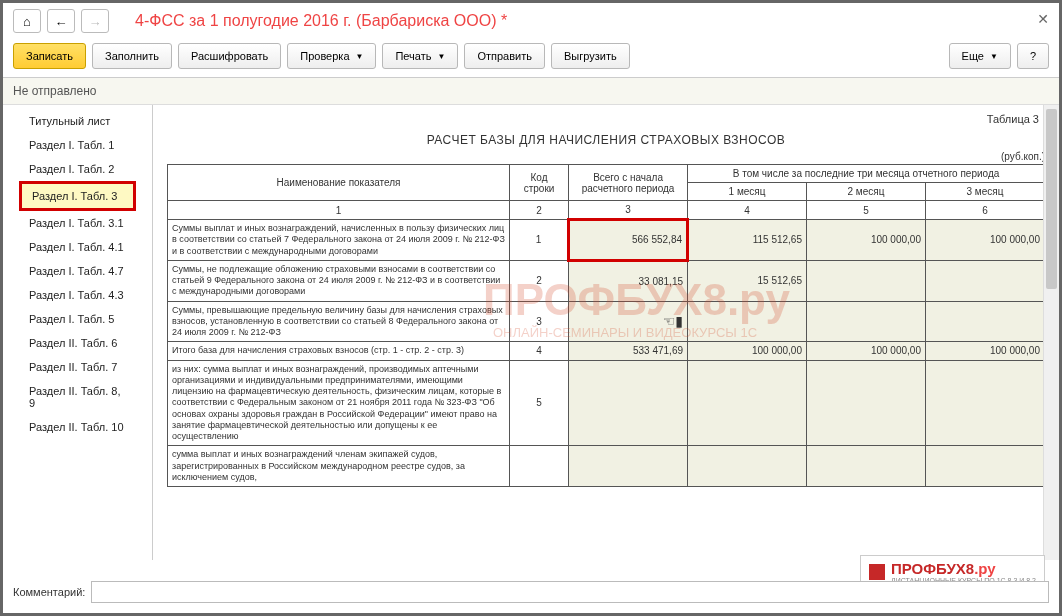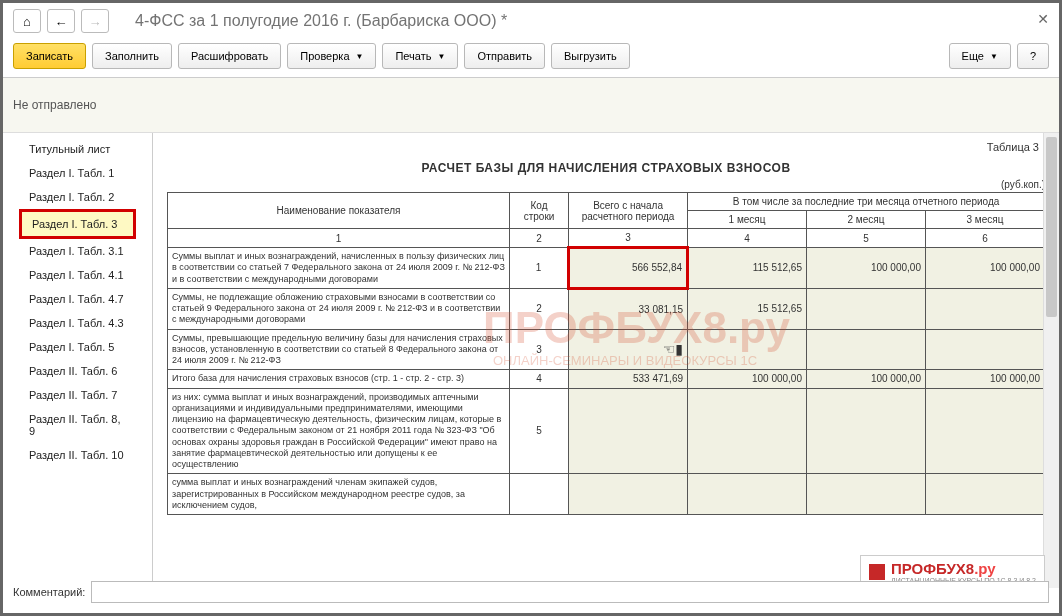--- a/index.html
+++ b/index.html
@@ -1,38 +1,38 @@
 <!DOCTYPE html>
 <html><head>
 <meta charset="utf-8">
 <style>
 * { box-sizing: border-box; margin: 0; padding: 0; }
 body { font-family: Arial, sans-serif; font-size: 11px; background: #fff; color: #333; width: 1062px; height: 616px; overflow: hidden; border: 3px solid #666; position: relative; }
 
 .header-row { display: flex; align-items: center; padding: 6px 10px; gap: 6px; }
 .nav-btn { width: 28px; height: 24px; border: 1px solid #bbb; background: #fff; border-radius: 3px; display: inline-flex; align-items: center; justify-content: center; cursor: pointer; font-size: 13px; }
 .nav-btn.disabled { color: #bbb; }
-.title { font-size: 16px; margin-left: 20px; color: #737373; }
+.title { font-size: 16px; margin-left: 20px; color: #ef4444; }
 .close-x { position: absolute; right: 10px; top: 8px; font-size: 14px; color: #666; cursor: pointer; }
 
 .toolbar { display: flex; align-items: center; padding: 4px 10px 8px; gap: 6px; border-bottom: 1px solid #ccc; }
 .btn { height: 26px; padding: 0 12px; border: 1px solid #b8b8b8; background: linear-gradient(#fff,#eee); border-radius: 3px; cursor: pointer; font-size: 11px; display: inline-flex; align-items: center; gap: 4px; }
 .btn.primary { background: linear-gradient(#ffe066,#ffcc33); border-color: #c9a000; font-weight: normal; }
 .btn .dd { font-size: 8px; margin-left: 2px; }
 .toolbar-spacer { flex: 1; }
 
-.status-bar { padding: 20px 10px; background: #f7f7f0; font-size: 12px; border-bottom: 1px solid #ddd; color: #555; }
+.status-bar { padding: 6px 10px; background: #f7f7f0; font-size: 12px; border-bottom: 1px solid #ddd; color: #555; }
 
 .body-row { display: flex; height: 455px; }
 .sidebar { width: 150px; border-right: 1px solid #ccc; background: #fff; overflow-y: auto; padding: 4px 16px; }
 .side-item { padding: 6px 10px; cursor: pointer; font-size: 11px; color: #222; }
 .side-item.selected { border: 3px solid #d10000; background: #fef9c3; font-weight: normal; }
 
 .content { flex: 1; overflow: auto; padding: 8px 14px; background: #fff; position: relative; }
-.table-caption { text-align: center; font-weight: bold; font-size: 12px; letter-spacing: 0.5px; margin: 8px 14px 4px; }
+.table-caption { text-align: center; font-weight: normal; font-size: 12px; letter-spacing: 0.5px; margin: 8px 14px 4px; }
 .table-label-right { text-align: right; font-size: 11px; padding-right: 6px; }
 .table-unit { text-align: right; font-size: 10px; padding-right: 0; margin-bottom: 2px; }
 
 table.main { border-collapse: collapse; width: 100%; font-size: 10px; }
 table.main th, table.main td { border: 1px solid #555; padding: 3px 4px; vertical-align: middle; }
 table.main th { font-weight: normal; text-align: center; background: #fff; }
 table.main td.num { text-align: center; }
 table.main td.val { text-align: right; background: #f1f1e3; }
 table.main td.desc { text-align: left; font-size: 9px; line-height: 1.25; }
 .highlight-cell { border: 3px solid #d10000 !important; font-weight: normal; }

